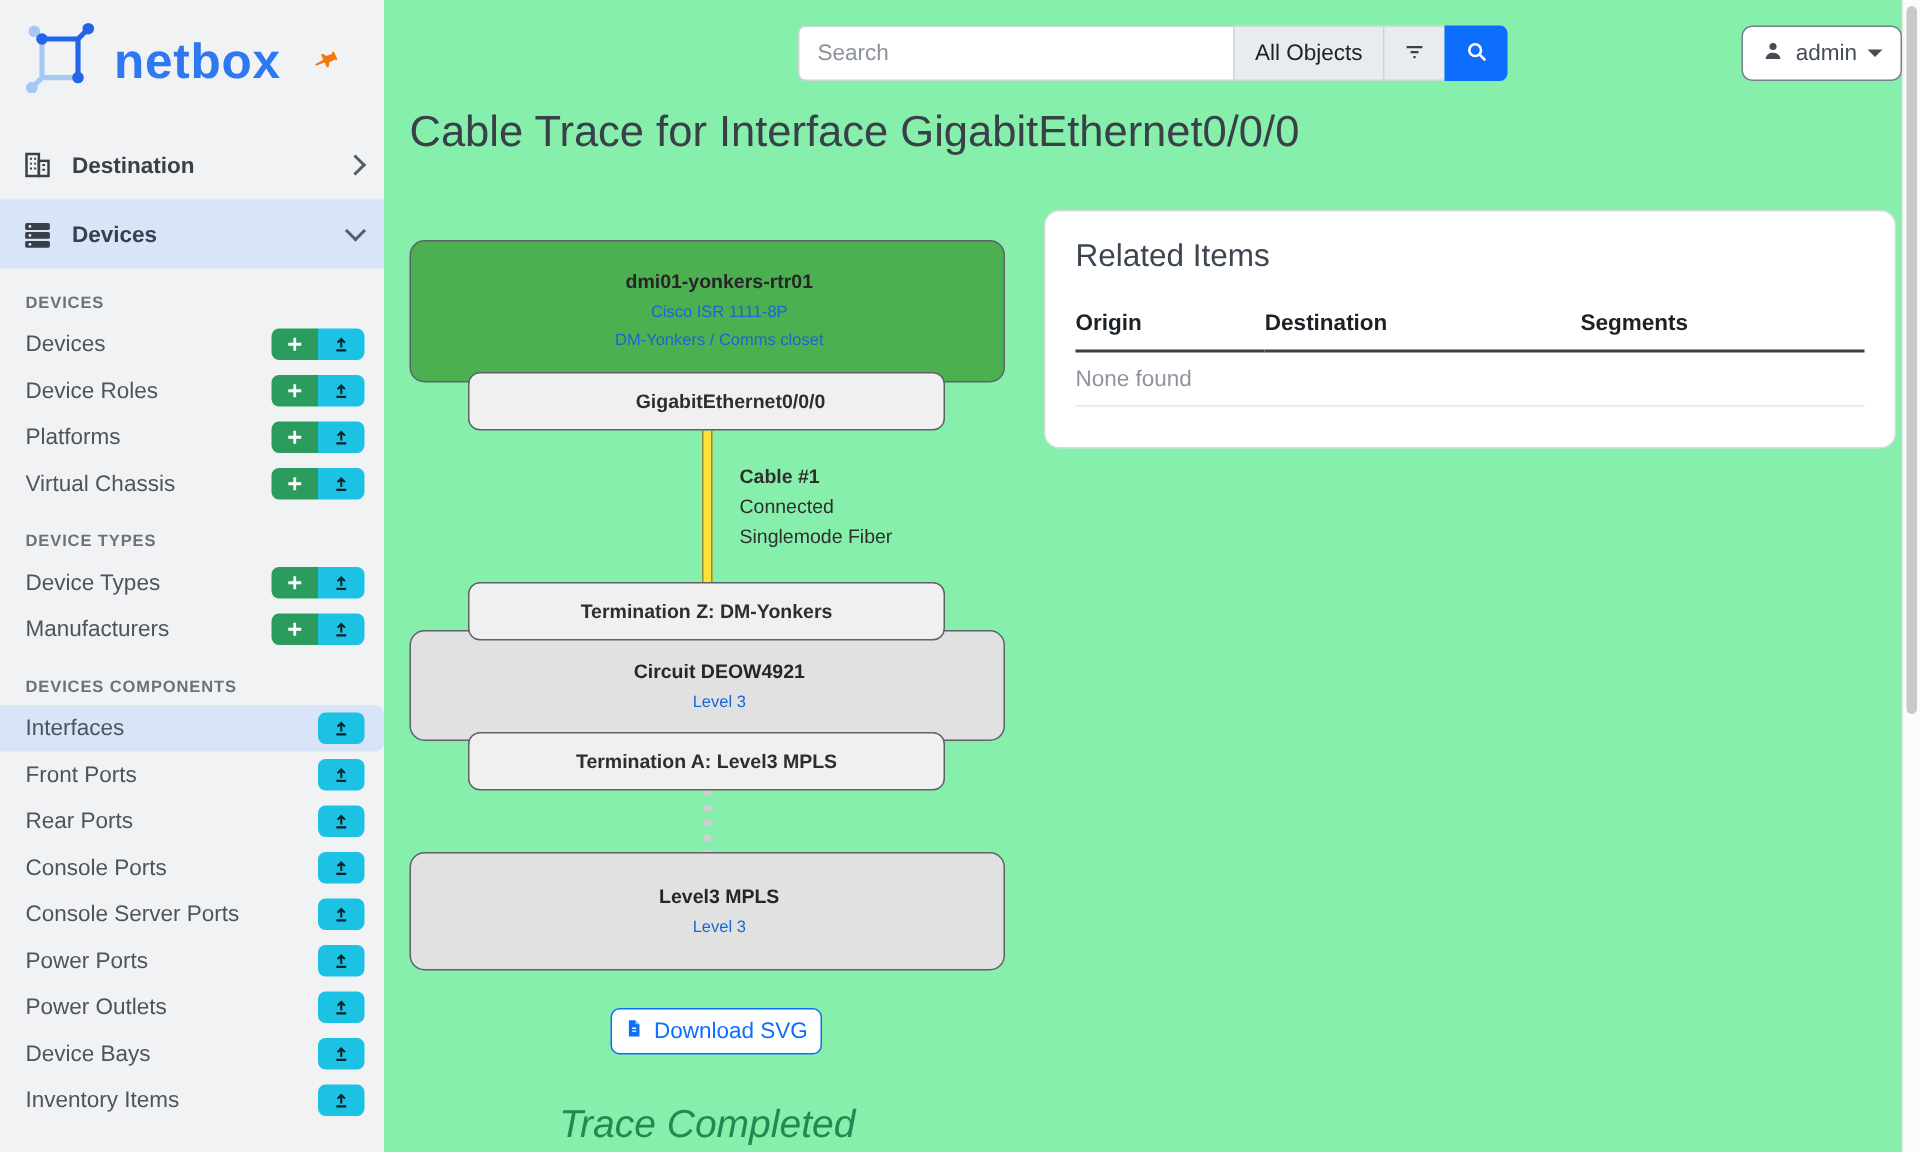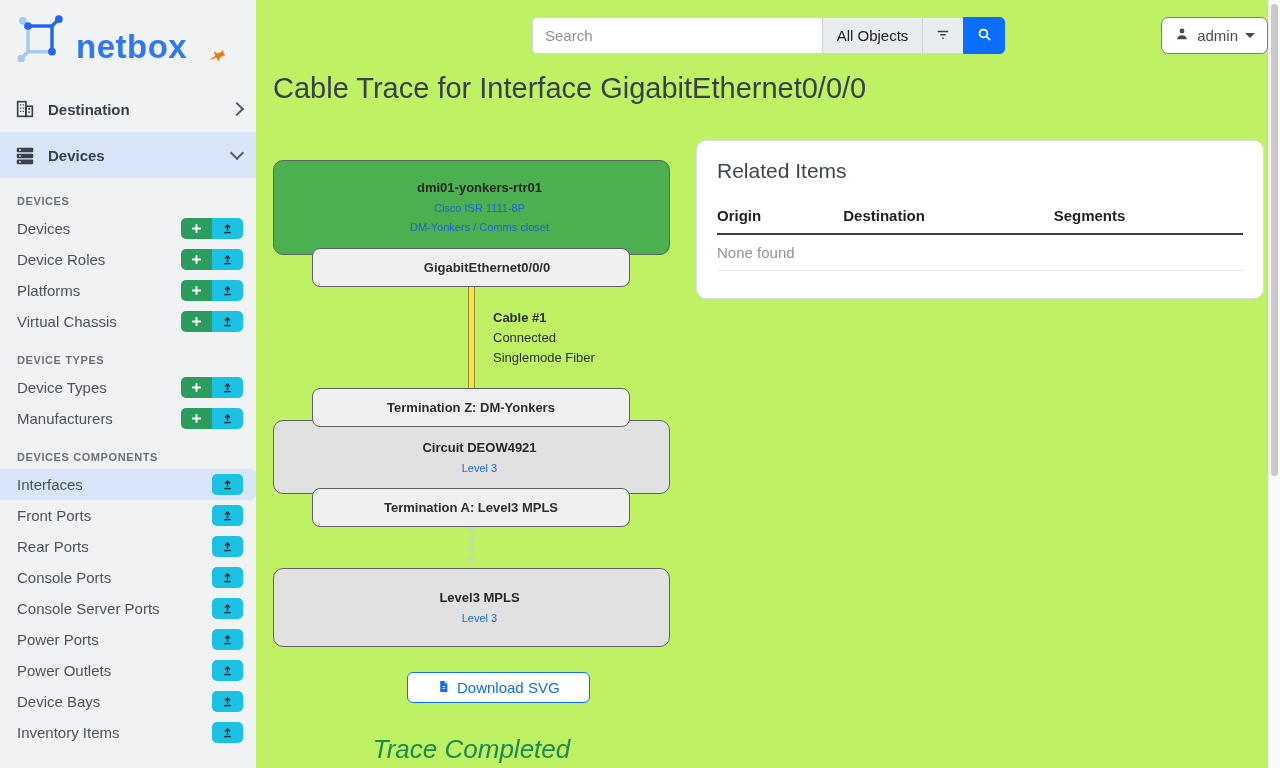--- a/index.html
+++ b/index.html
@@ -1,21 +1,21 @@
 <!DOCTYPE html>
 <html><head>
 <meta charset="utf-8">
 <style>
   * { margin:0; padding:0; box-sizing:border-box; }
   html,body { width:1280px; height:768px; overflow:hidden; background:#fff;
     font-family:"Liberation Sans", sans-serif; }
 
   
   .sidebar { position:absolute; left:0; top:0; bottom:0; width:256px; background:#f1f2f4; }
-  .logo-row { display:flex; align-items:flex-end; padding:14px 12px 12px 14px; }
+  .logo-row { display:flex; align-items:center; padding:14px 12px 12px 14px; }
   .logo-mark { flex:0 0 auto; }
   .logo-word { font-size:33px; font-weight:bold; color:#2e79f2; letter-spacing:0.5px; margin-left:10px; }
   .pin-btn { margin-left:22px; background:none; border:none; cursor:pointer; }
 
   .nav-menu { margin-top:8px; }
   .nav-row { display:flex; align-items:center; height:46px; padding:0 14px; cursor:pointer; }
   .nav-row.active { background:#d8e4f8; }
   .nav-row .mi { width:22px; height:22px; margin-right:12px; }
   .nav-row .nav-label { font-size:15px; font-weight:600; color:#39404a; flex:1; }
   .chev { width:10px; height:10px; border-right:2px solid #555c66; border-bottom:2px solid #555c66; }
@@ -28,21 +28,21 @@
   .item-row.active { background:#d8e4f8; border-radius:0 6px 6px 0; }
   .item-label { flex:1; font-size:15px; color:#4d545b; cursor:pointer; }
   .mini-group { display:flex; }
   .mini-btn { width:31px; height:21px; border:none; display:flex; align-items:center;
     justify-content:center; cursor:pointer; }
   .mini-btn.add { background:#2b9c5e; border-radius:5px 0 0 5px; }
   .mini-btn.imp { background:#1bc2e3; border-radius:0 5px 5px 0; }
   .mini-btn.imp.solo { border-radius:5px; }
 
   
-  .main { position:absolute; left:256px; top:0; right:0; bottom:0; background:#bef264; }
+  .main { position:absolute; left:256px; top:0; right:0; bottom:0; background:#86efac; }
 
   .search-group { position:absolute; left:276px; top:17px; display:flex; height:37px; }
   .search-input { width:290px; height:37px; border:1px solid #ced4da; border-right:none;
     border-radius:5px 0 0 5px; padding:0 12px; font-size:15px; color:#333; outline:none; }
   .search-input::placeholder { color:#8b9299; }
   .scope-btn { width:100px; background:#e9ecef; border:1px solid #ced4da; border-right:none;
     font-size:15px; color:#222; cursor:pointer; }
   .filter-btn { width:41px; background:#e9ecef; border:1px solid #ced4da; border-right:none;
     display:flex; align-items:center; justify-content:center; cursor:pointer; }
   .go-btn { width:42px; background:#0d6efd; border:1px solid #0d6efd; border-radius:0 5px 5px 0;
@@ -72,21 +72,21 @@
   .node-name { font-size:13px; font-weight:bold; color:#262626; margin-bottom:7px; }
   .node-link { font-size:11px; color:#1967d2; margin-bottom:7px; cursor:pointer; }
   .cable-bar { position:absolute; left:195px; top:127px; width:7px; height:101px;
     background:#ffe13b; border-left:1px solid #8c8c40; border-right:1px solid #8c8c40; z-index:0; }
   .cable-info { position:absolute; left:220px; top:148px; font-size:13px; color:#2e2e2e;
     line-height:20px; }
   .cable-info .b { font-weight:bold; }
   .dash-bar { position:absolute; left:196px; top:367px; width:5px; height:41px;
     background:repeating-linear-gradient(to bottom,#cfcfcf 0 4px,transparent 4px 10px); z-index:0; }
 
-  .dl-btn { margin-top:25px; margin-left:134px; height:31px; padding:0 29px; background:#fff;
+  .dl-btn { margin-top:25px; margin-left:134px; height:31px; padding:0 8px; background:#fff;
     border:1px solid #0d6efd; border-radius:6px; color:#0d6efd; font-size:15px; display:flex;
     align-items:center; gap:7px; cursor:pointer; }
   .trace-result { margin-top:31px; text-align:center; font-size:26px; color:#218a53;font-style:italic; }
 
   
   .card { position:absolute; left:440px; right:16px; top:140px; height:159px; background:#fff;
     border:1px solid #d9dbe0; border-radius:10px; padding:18px 20px; }
   .card-title { font-size:21px; font-weight:400; color:#3d4650; }
   .rp-table { width:100%; border-collapse:collapse; margin-top:17px; }
   .rp-table th { text-align:left; font-size:15px; color:#1c2126; padding:7px 0 9px 0;

